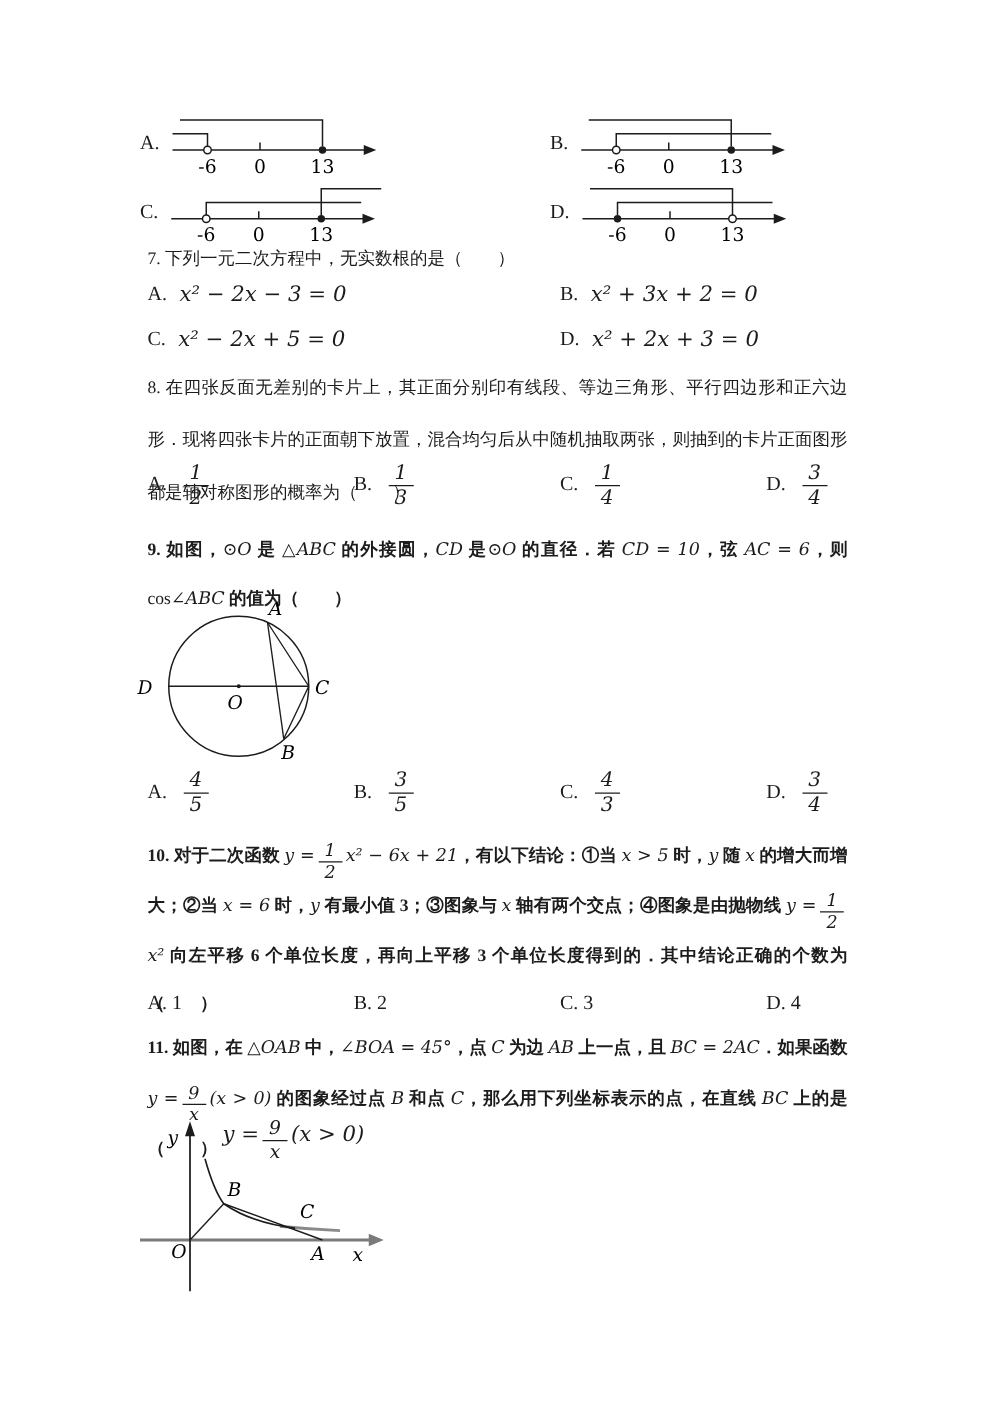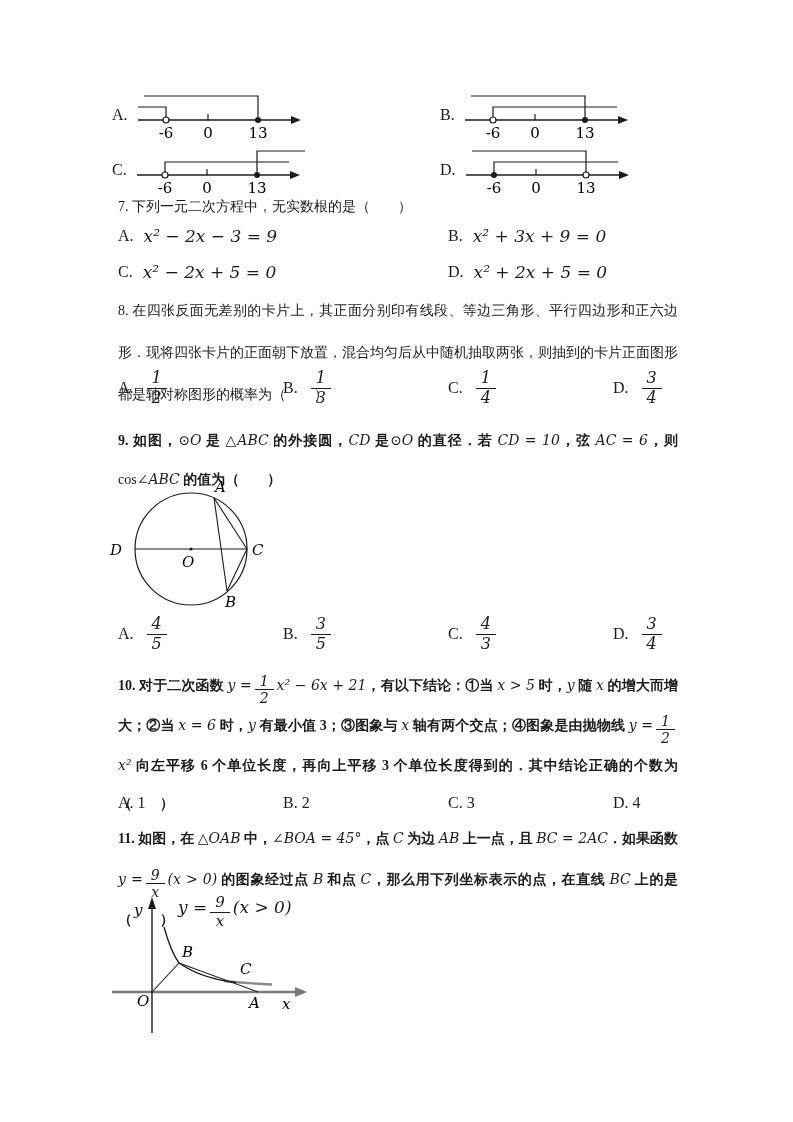--- a/index.html
+++ b/index.html
@@ -95,35 +95,35 @@
     <text class="ticklbl" x="34" y="50" text-anchor="middle">-6</text>
     <text class="ticklbl" x="76" y="50" text-anchor="middle">0</text>
     <text class="ticklbl" x="126" y="50" text-anchor="middle">13</text>
   </svg>
 </div>
 
 <p class="abs content stem" style="top:198px;">7. 下列一元二次方程中，无实数根的是（　　）</p>
 <div class="abs content optrow" style="top:226px;height:36px;">
   <span class="opt" style="left:0;">
     <span class="letter">A.</span>
-    <span class="eq">x² − 2x − 3 = 9</span>
+    <span class="eq">x² − 2x − 3 = 0</span>
   </span>
   <span class="opt" style="left:330px;">
     <span class="letter">B.</span>
-    <span class="eq">x² + 3x + 9 = 0</span>
+    <span class="eq">x² + 3x + 2 = 0</span>
   </span>
 </div>
 <div class="abs content optrow" style="top:262px;height:36px;">
   <span class="opt" style="left:0;">
     <span class="letter">C.</span>
     <span class="eq">x² − 2x + 5 = 0</span>
   </span>
   <span class="opt" style="left:330px;">
     <span class="letter">D.</span>
-    <span class="eq">x² + 2x + 5 = 0</span>
+    <span class="eq">x² + 2x + 3 = 0</span>
   </span>
 </div>
 
 <p class="abs content stem" style="top:290px;line-height:42px;">8. 在四张反面无差别的卡片上，其正面分别印有线段、等边三角形、平行四边形和正六边形．现将四张卡片的正面朝下放置，混合均匀后从中随机抽取两张，则抽到的卡片正面图形都是轴对称图形的概率为（　　）</p>
 <div class="abs content optrow" style="top:370px;">
   <span class="opt" style="left:0;">
     <span class="letter">A.</span>
     <span class="frac" style="font-size:16px;">
         <span class="num">1</span>
         <span class="den">2</span>

